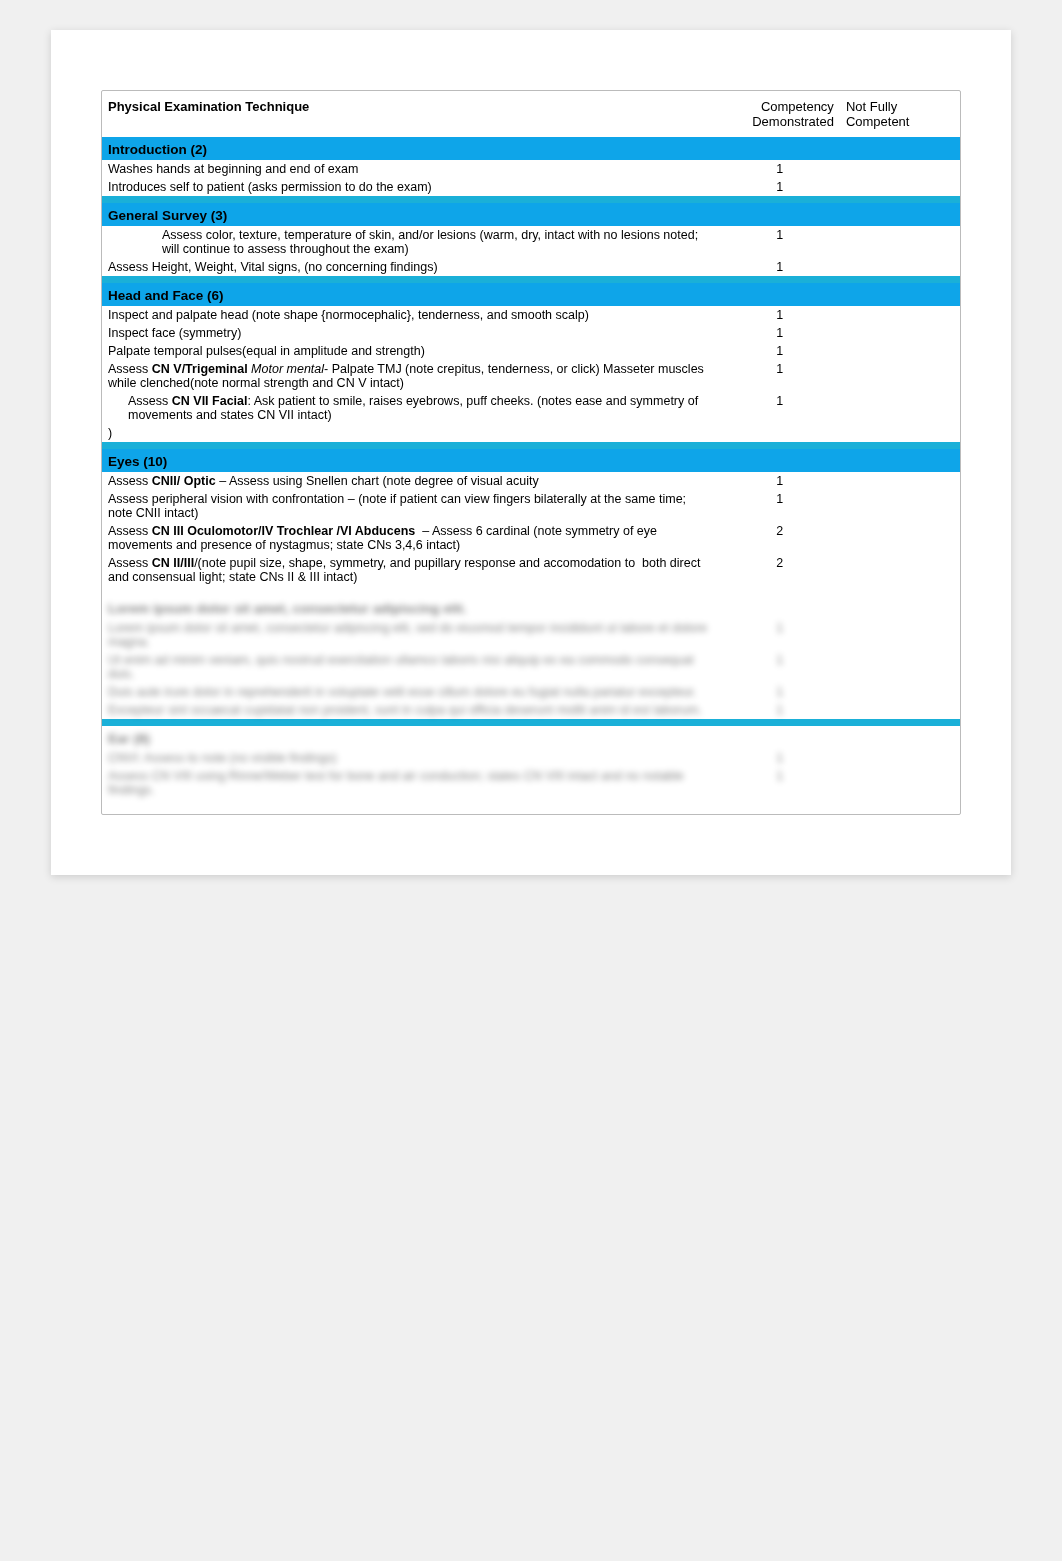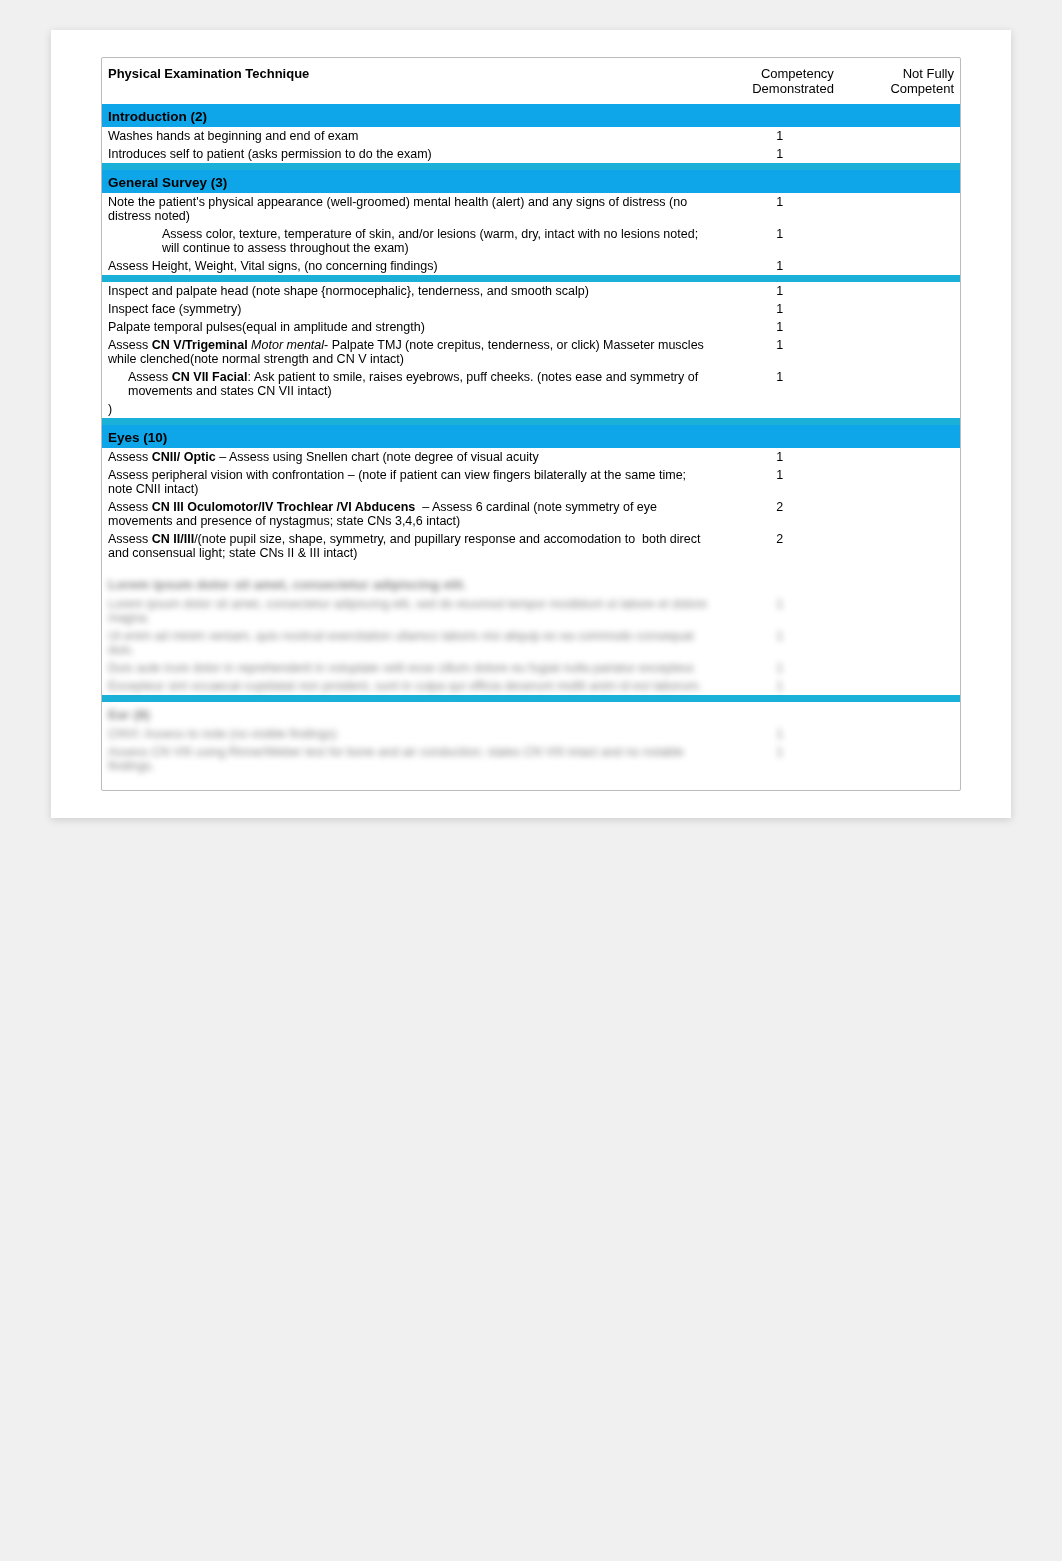--- a/index.html
+++ b/index.html
@@ -7,21 +7,21 @@
       font-family: Arial, sans-serif;
       font-size: 13px;
       background: #f0f0f0;
       display: flex;
       justify-content: center;
       padding: 30px;
     }
     .page {
       background: white;
       width: 960px;
-      padding: 27px 50px;
+      padding: 60px 50px;
       box-shadow: 0 2px 8px rgba(0,0,0,0.15);
     }
     .table-wrap {
       width: 100%;
       border-collapse: collapse;
     }
     .header-row td {
       vertical-align: top;
       padding: 8px 6px;
       font-size: 13px;
@@ -29,21 +29,21 @@
     .col-technique {
       width: 72%;
     }
     .col-competency {
       width: 14%;
       text-align: right;
       font-size: 13px;
     }
     .col-notfully {
       width: 14%;
-      text-align: right;
+      text-align: left;
       font-size: 13px;
     }
     .section-header-row td {
       font-weight: bold;
       font-size: 13.5px;
       padding: 5px 6px 3px 6px;
       background: #0ea5e9;
     }
     .item-row td {
       padding: 2px 6px;
@@ -108,38 +108,36 @@
         <td></td>
       </tr>
       <tr class="divider-row">
         <td colspan="3"></td>
       </tr>
 
       <tr class="section-header-row">
         <td colspan="3">General Survey (3)</td>
       </tr>
       <tr class="item-row">
-        <td>Note the patient's physical appearance (well-groomed) mental health (alert) and any signs of distress (no distress noted)</td>
-        <td class="score-cell">1</td>
-        <td></td>
-      </tr>
-      <tr class="item-row">
         <td style="padding-left:60px;margin-top:8px;">Assess color, texture, temperature of skin, and/or lesions (warm, dry, intact with no lesions noted; will continue to assess throughout the exam)</td>
         <td class="score-cell">1</td>
         <td></td>
       </tr>
       <tr class="item-row">
         <td>Assess Height, Weight, Vital signs, (no concerning findings)</td>
         <td class="score-cell">1</td>
         <td></td>
       </tr>
       <tr class="divider-row">
         <td colspan="3"></td>
       </tr>
 
+      <tr class="section-header-row">
+        <td colspan="3">Head and Face (6)</td>
+      </tr>
       <tr class="item-row">
         <td>Inspect and palpate head (note shape {normocephalic}, tenderness, and smooth scalp)</td>
         <td class="score-cell">1</td>
         <td></td>
       </tr>
       <tr class="item-row">
         <td>Inspect face (symmetry)</td>
         <td class="score-cell">1</td>
         <td></td>
       </tr>

